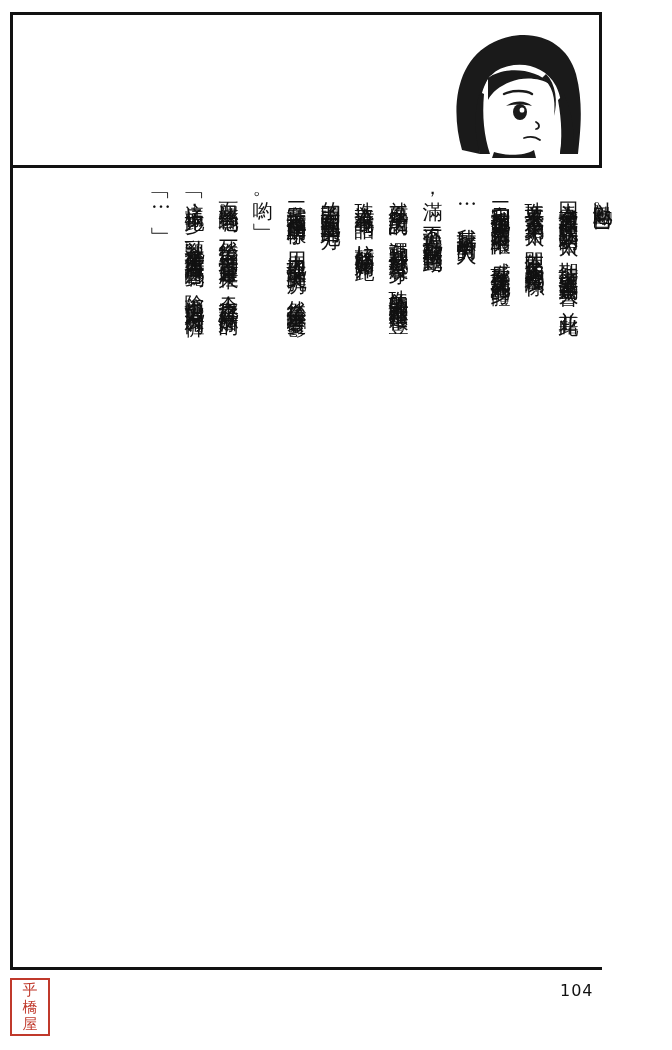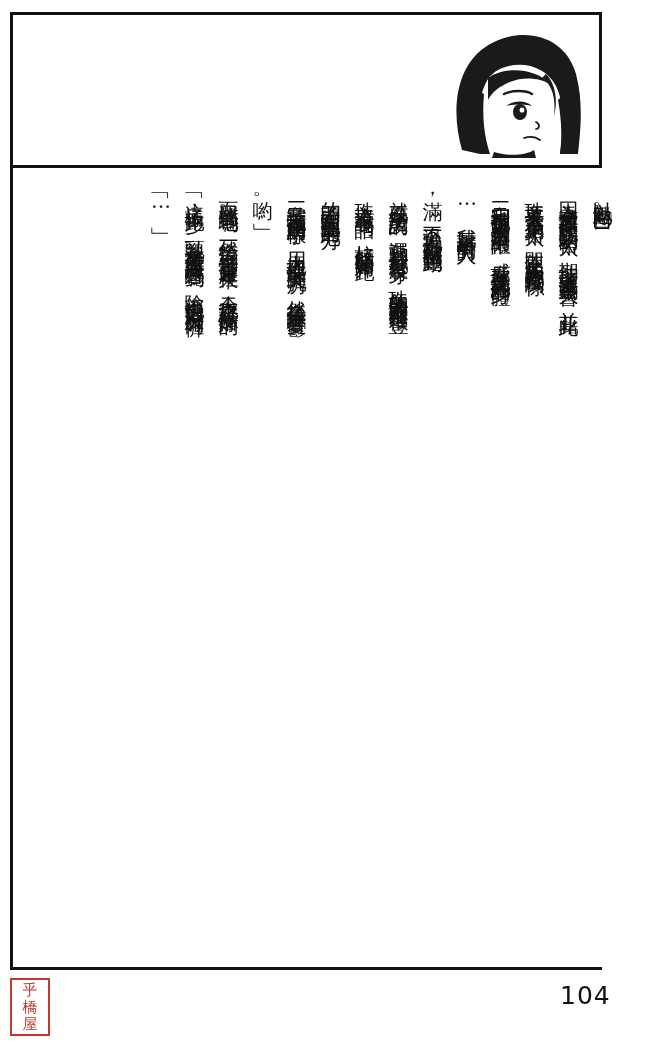--- a/index.html
+++ b/index.html
@@ -101,21 +101,21 @@
     white-space: pre;
     color: #111111;
   }
 
   
   .page-number {
     position: absolute;
     left: 560px;
     top: 981px;
     font-family: "DejaVu Sans", "Liberation Sans", sans-serif;
-    font-size: 25px;
+    font-size: 16px;
     color: #111111;
     letter-spacing: 1px;
   }
 
   
   .stamp {
     position: absolute;
     left: 10px;
     top: 978px;
     width: 40px;

